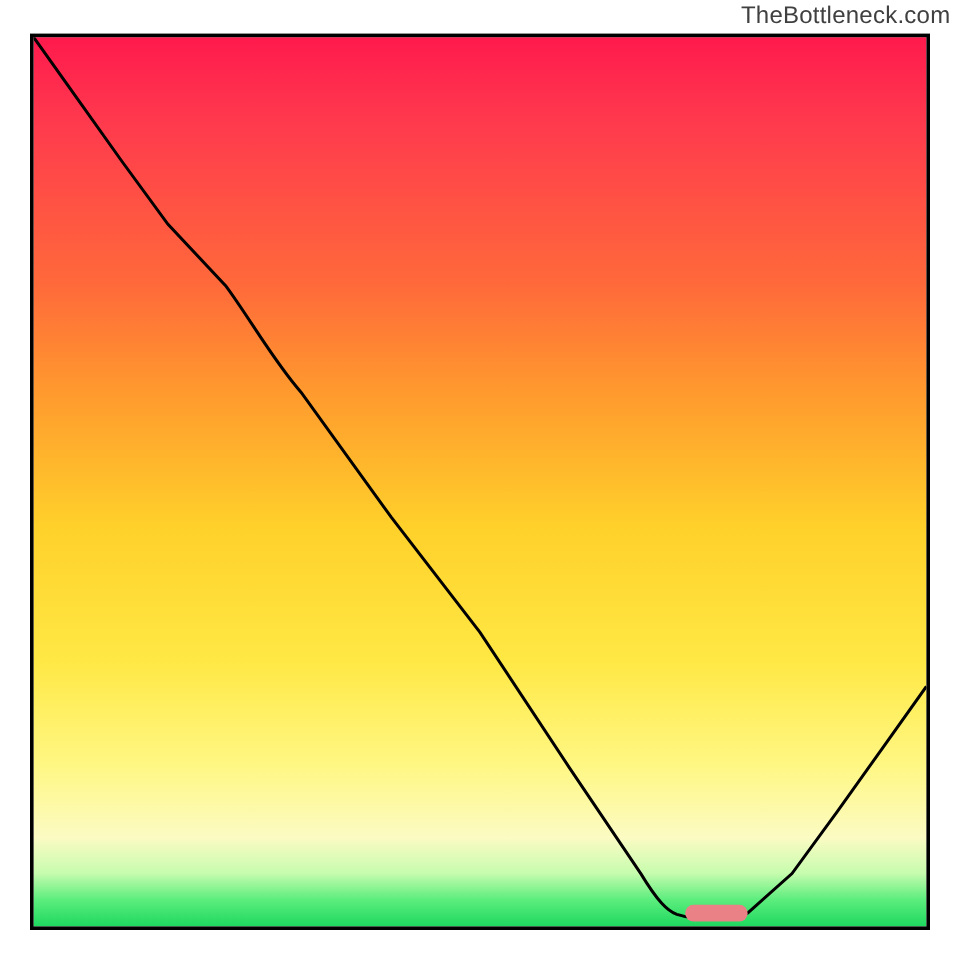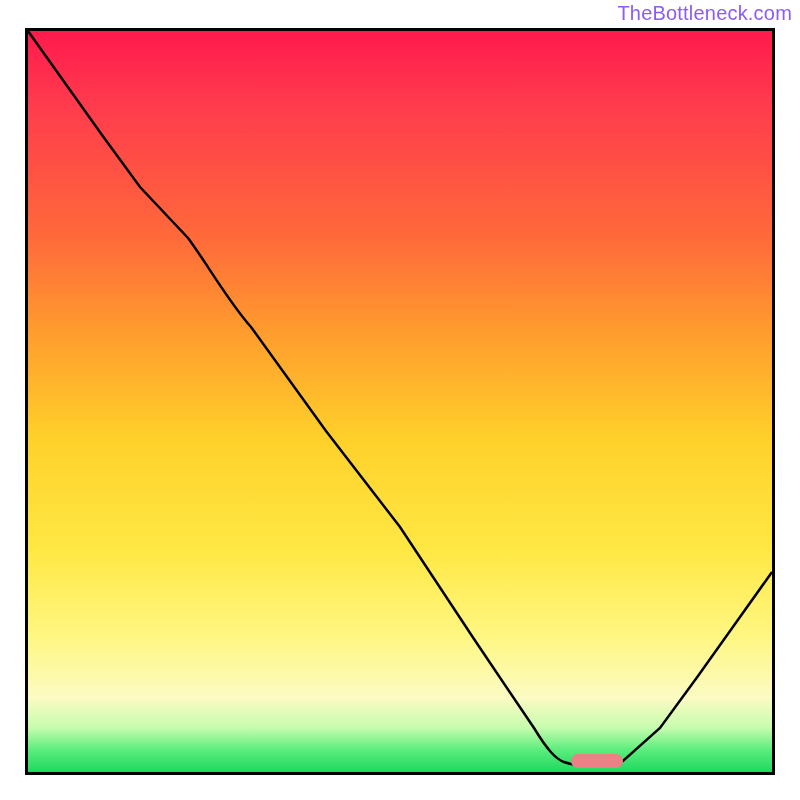--- a/index.html
+++ b/index.html
@@ -15,21 +15,21 @@
     position: relative;
     width: 800px;
     height: 800px;
   }
   .attribution {
     position: absolute;
     top: 2px;
     right: 8px;
     font-size: 20px;
     font-weight: 500;
-    color: #8b5cf6;
+    color: #404040;
     letter-spacing: 0.2px;
   }
   .chart-frame {
     position: absolute;
     left: 25px;
     top: 28px;
     width: 750px;
     height: 747px;
     border: 3px solid #000;
     background: linear-gradient(

